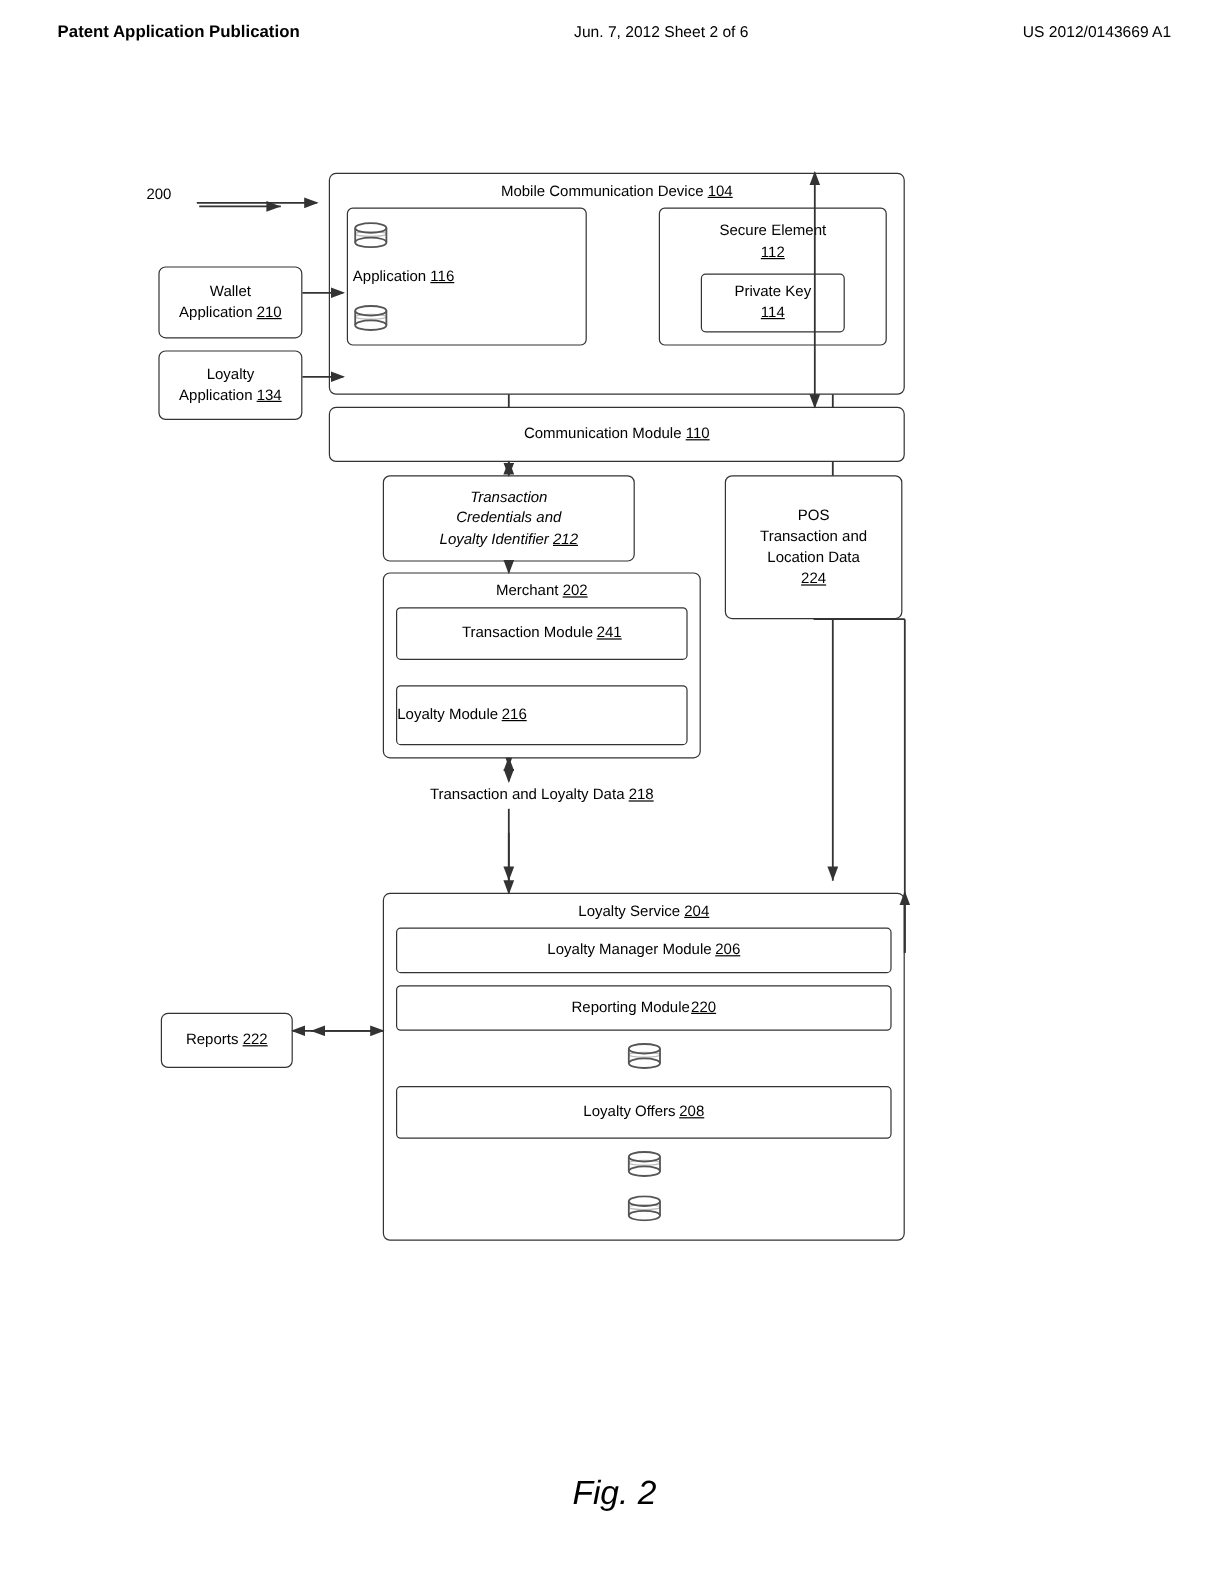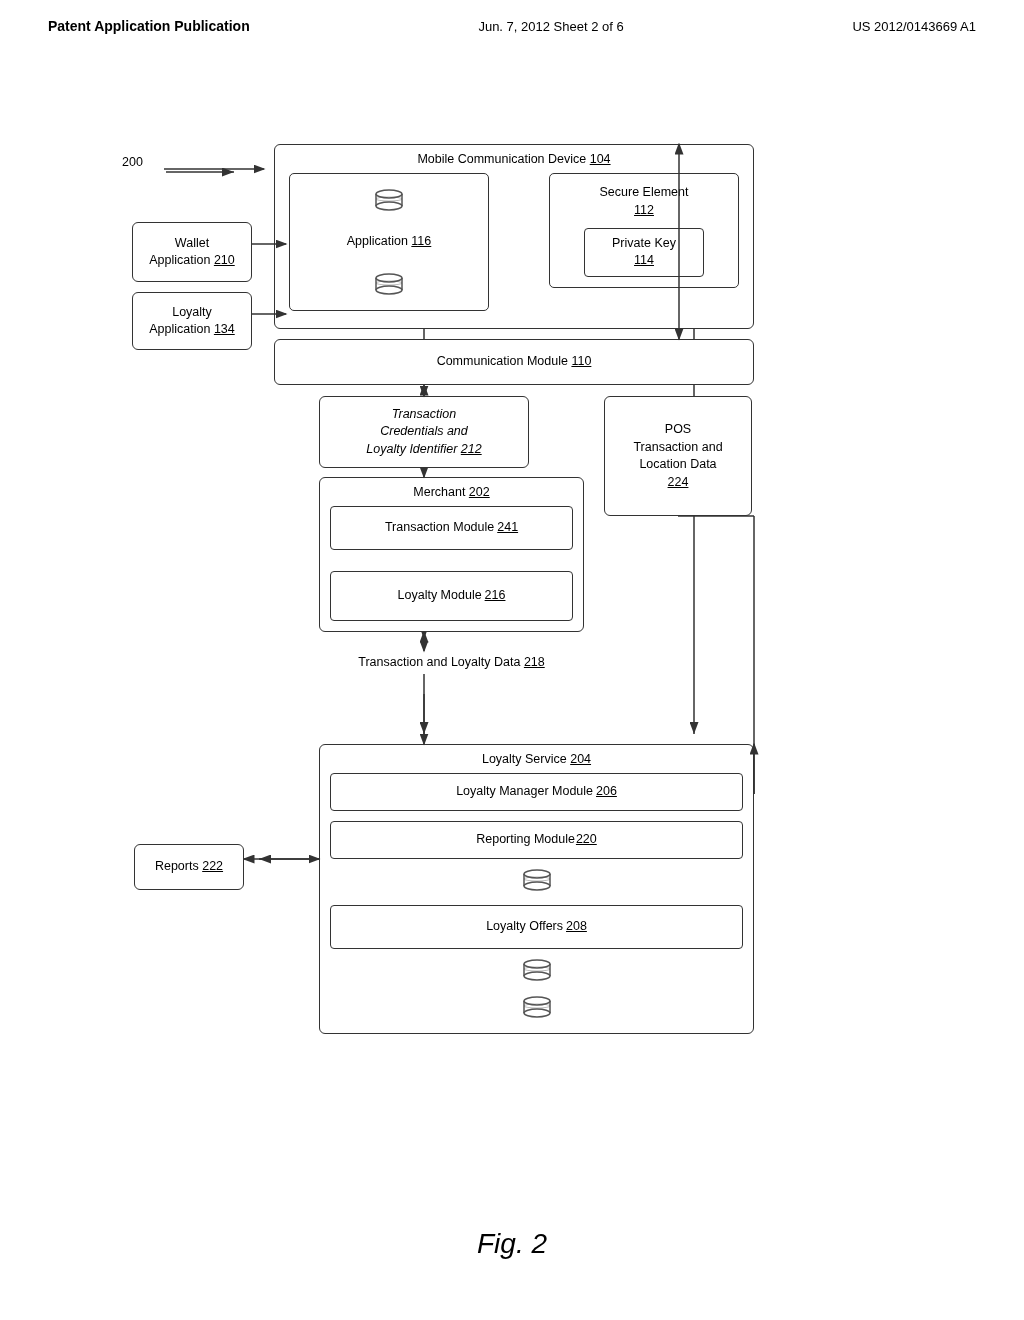--- a/index.html
+++ b/index.html
@@ -141,21 +141,21 @@
     <div class="box-label">Wallet<br>Application <span class="underline">210</span></div>
   </div>
 
   <div class="box" style="top:248px; left:28px; width:120px; height:58px;">
     <div class="box-label">Loyalty<br>Application <span class="underline">134</span></div>
   </div>
 
   <div class="box" style="top:100px; left:170px; width:480px; height:185px; justify-content: flex-start; padding-top: 6px;">
     <div class="box-label">Mobile Communication Device <span class="underline">104</span></div>
 
-    <div style="position:absolute; top:28px; left:14px; width:200px; height:138px; border:1.5px solid #333; border-radius:5px; display:flex; flex-direction:column; align-items:center; justify-content:space-around; padding: 4px;">
+    <div style="position:absolute; top:28px; left:14px; width:200px; height:115px; border:1.5px solid #333; border-radius:5px; display:flex; flex-direction:column; align-items:flex-start; justify-content:space-around; padding: 4px;">
 
       <svg width="30" height="22" viewBox="0 0 30 22">
         <ellipse cx="15" cy="5" rx="13" ry="4" fill="none" stroke="#555" stroke-width="1.5"></ellipse>
         <line x1="2" y1="5" x2="2" y2="17" stroke="#555" stroke-width="1.5"></line>
         <line x1="28" y1="5" x2="28" y2="17" stroke="#555" stroke-width="1.5"></line>
         <ellipse cx="15" cy="17" rx="13" ry="4" fill="none" stroke="#555" stroke-width="1.5"></ellipse>
         <ellipse cx="15" cy="10" rx="13" ry="2" fill="none" stroke="#555" stroke-width="1" opacity="0.4"></ellipse>
       </svg>
       <div class="box-label">Application <span class="underline">116</span></div>
 
@@ -188,21 +188,21 @@
     <div class="box-label">POS<br>Transaction and<br>Location Data<br><span class="underline">224</span></div>
   </div>
 
   <div class="box" style="top:433px; left:215px; width:265px; height:155px; justify-content:flex-start; padding-top:6px;">
     <div class="box-label">Merchant <span class="underline">202</span></div>
 
     <div style="position:absolute; top:28px; left:10px; right:10px; height:44px; border:1.5px solid #333; border-radius:4px; display:flex; align-items:center; justify-content:center; font-size:12.5px;">
       Transaction Module <span class="underline" style="margin-left:3px;">241</span>
     </div>
 
-    <div style="position:absolute; bottom:10px; left:10px; right:10px; height:50px; border:1.5px solid #333; border-radius:4px; display:flex; align-items:center; justify-content:center; font-size:12.5px;">
+    <div style="position:absolute; bottom:10px; left:10px; right:10px; height:50px; border:1.5px solid #333; border-radius:4px; display:flex; align-items:center; font-size:12.5px;">
       Loyalty Module <span class="underline" style="margin-left:3px;">216</span>
     </div>
   </div>
 
   <div class="label-only" style="top:610px; left:215px; width:265px; text-align:center;">
     Transaction and Loyalty Data <span style="text-decoration:underline;">218</span>
   </div>
 
   <div class="box" style="top:700px; left:215px; width:435px; height:290px; justify-content:flex-start; padding-top:6px;">
     <div class="box-label">Loyalty Service <span class="underline">204</span></div>

